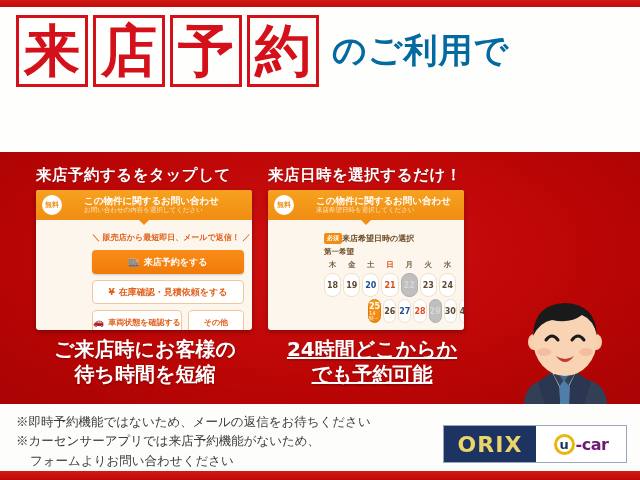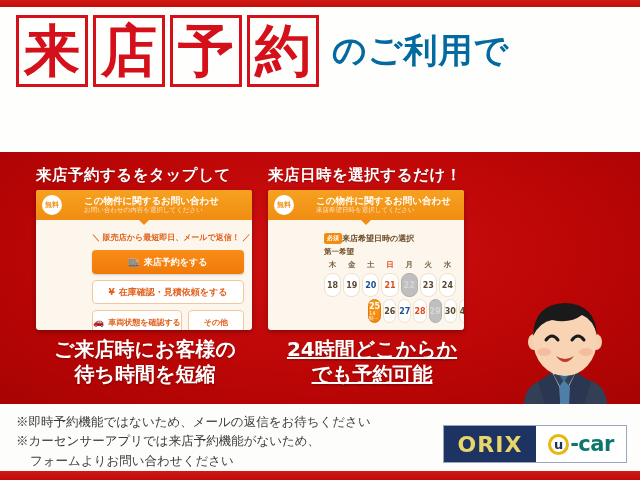--- a/index.html
+++ b/index.html
@@ -113,21 +113,21 @@
   .logo{position:absolute;left:443px;top:425px;width:182px;height:36px;
     border:1px solid #9aa6bd;background:#ffffff;display:flex;align-items:stretch;}
   .logo-orix{flex:none;width:92px;background:#1d3462;display:flex;align-items:center;
     justify-content:center;color:#ead56a;font-size:22px;font-weight:bold;letter-spacing:1px;
     font-family:"DejaVu Sans",sans-serif;}
   .logo-ucar{flex:1;background:#ffffff;display:flex;align-items:center;justify-content:center;
     gap:1px;}
   .u-ring{width:21px;height:21px;border-radius:50%;border:3.5px solid #e8b60e;
     display:flex;align-items:center;justify-content:center;color:#1d3462;font-size:13px;
     font-weight:bold;font-family:"DejaVu Sans",sans-serif;box-sizing:border-box;}
-  .ucar-txt{color:#0f766e;font-size:21px;font-weight:bold;letter-spacing:-.5px;
+  .ucar-txt{color:#701a75;font-size:16px;font-weight:bold;letter-spacing:-.5px;
     font-family:"DejaVu Sans",sans-serif;}
 </style>
 </head>
 <body>
 
 <div class="banner">
 
   <div class="rule-top"></div>
 
   <div class="headline">

